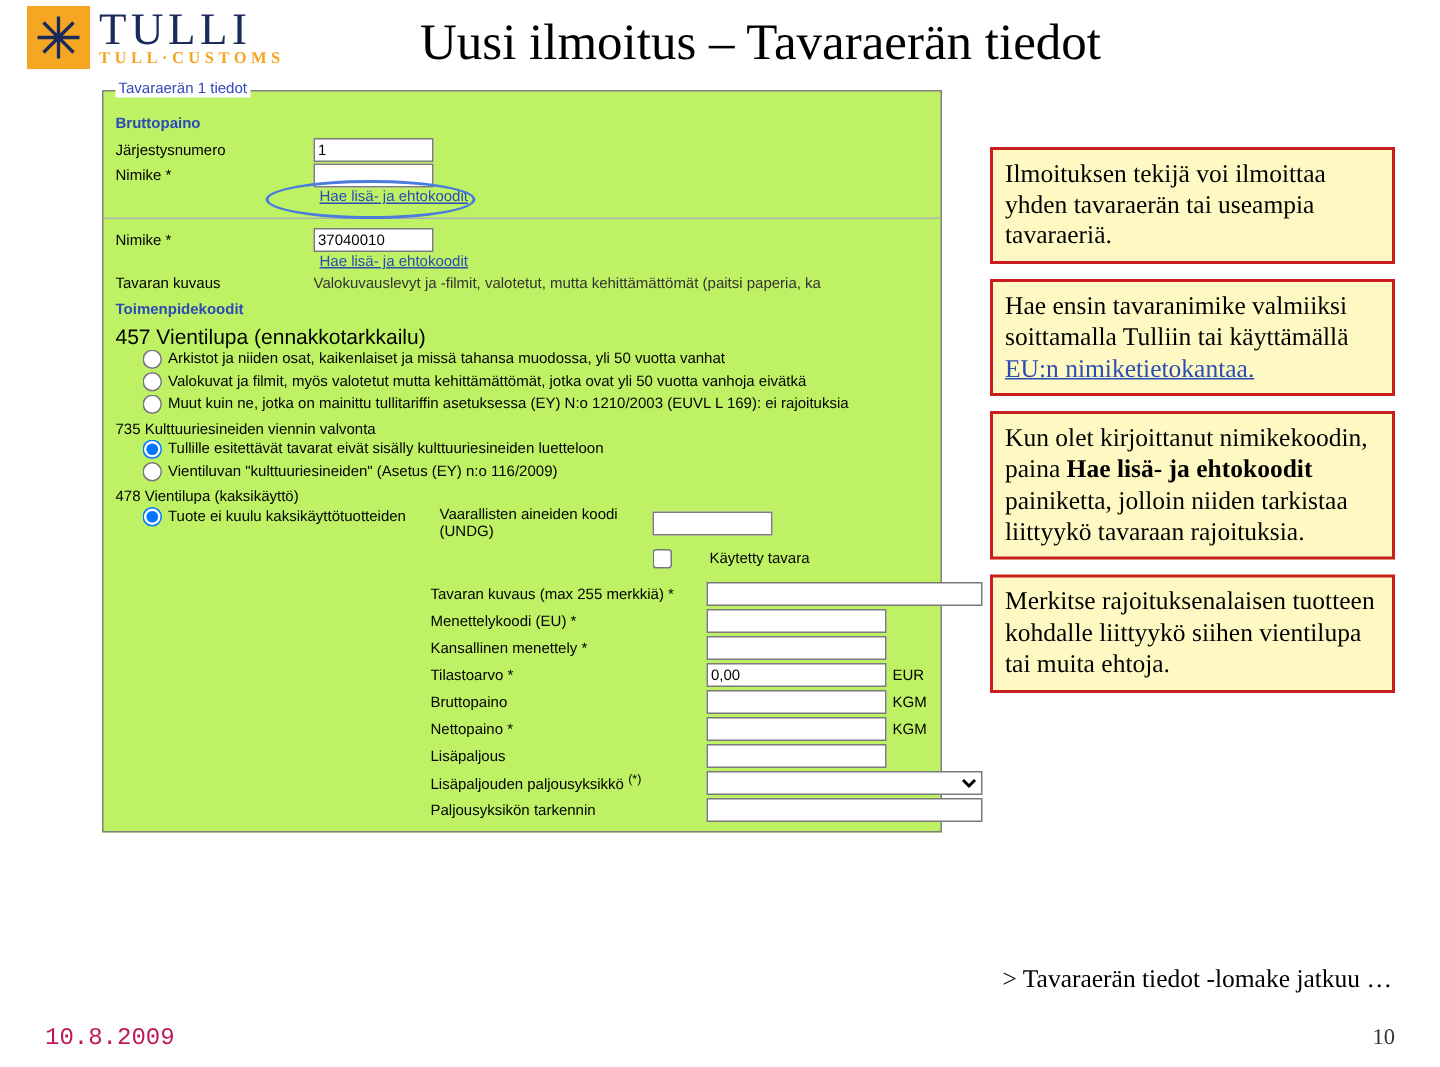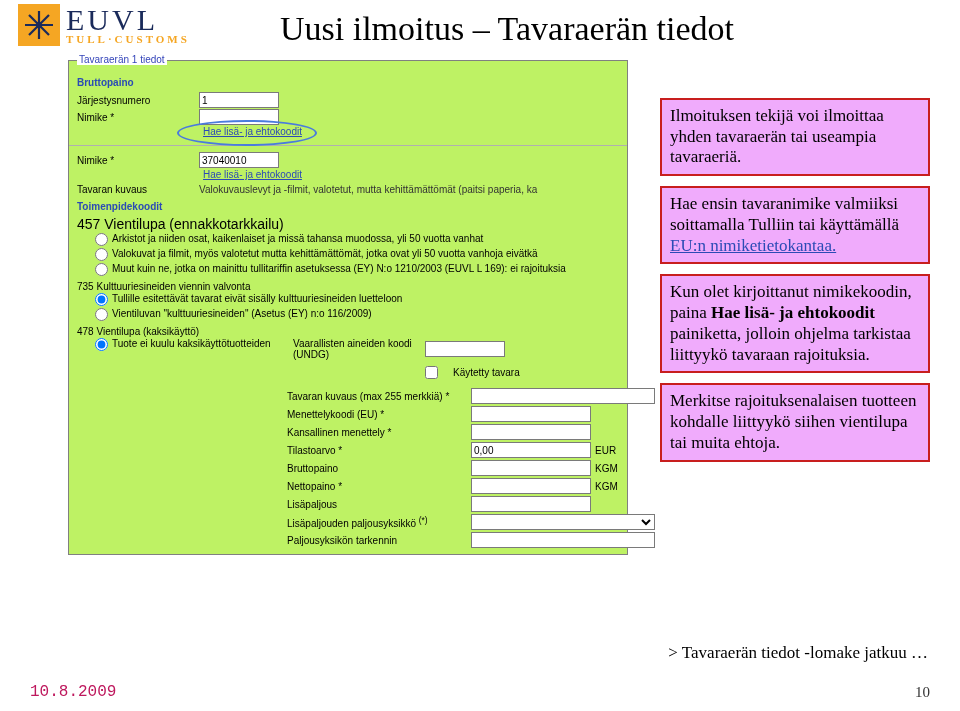--- a/index.html
+++ b/index.html
@@ -76,21 +76,21 @@
   }
   .sect-title {
     color: #2b4bb5;
     font-weight: bold;
     margin: 6px 0 4px 0;
   }
   .row {
     display: flex;
     align-items: center;
     margin: 1px 0;
-    gap: 12px;
+    gap: 22px;
   }
   .lbl {
     width: 110px;
     font-size: 10px;
   }
   .inp {
     border: 1px solid #7a7a7a;
     height: 16px;
     font-size: 10px;
     padding: 0 2px;
@@ -136,21 +136,21 @@
     display: flex;
     flex-direction: column;
     gap: 10px;
   }
   .callout {
     border: 2px solid #c81e1e;
     padding: 6px 8px;
     font-family: "Times New Roman", serif;
     font-size: 17px;
     line-height: 1.22;
-    background: #f0abfc;
+    background: #fef9c3;
   }
   .callout .eu-link {
     color: #2b4bb5;
     text-decoration: underline;
     font-family: Liberation Serif, serif;
   }
 
   .continue-line {
     position: absolute;
     right: 32px;
@@ -197,21 +197,21 @@
   <div class="logo-mark">
     <svg viewBox="0 0 42 42">
       <rect width="42" height="42" fill="#f5a623"></rect>
       <g stroke="#1a2a5a" stroke-width="2.2" fill="none">
         <path d="M7 21 L35 21 M21 7 L21 35 M11 11 L31 31 M31 11 L11 31"></path>
       </g>
       <circle cx="21" cy="21" r="3" fill="#1a2a5a"></circle>
     </svg>
   </div>
   <div class="logo-text">
-    <span class="logo-word">EUVL</span>
+    <span class="logo-word">TULLI</span>
     <span class="logo-sub">TULL·CUSTOMS</span>
   </div>
 </div>
 
 <div class="title">Uusi ilmoitus – Tavaraerän tiedot</div>
 
 <div class="shot">
   <span class="fieldset-label">Tavaraerän 1 tiedot</span>
   <div class="shot-inner">
 
@@ -318,21 +318,21 @@
 </div>
 
 <div class="callout-stack">
   <div class="callout">
     <span>Ilmoituksen tekijä voi ilmoittaa yhden tavaraerän tai useampia tavaraeriä.</span>
   </div>
   <div class="callout">
     <span>Hae ensin tavaranimike valmiiksi soittamalla Tulliin tai käyttämällä </span><span class="eu-link">EU:n nimiketietokantaa.</span>
   </div>
   <div class="callout">
-    <span>Kun olet kirjoittanut nimikekoodin, paina </span><b>Hae lisä- ja ehtokoodit</b><span> painiketta, jolloin ohjelma tarkistaa liittyykö tavaraan rajoituksia.</span>
+    <span>Kun olet kirjoittanut nimikekoodin, paina </span><b>Hae lisä- ja ehtokoodit</b><span> painiketta, jolloin niiden tarkistaa liittyykö tavaraan rajoituksia.</span>
   </div>
   <div class="callout">
     <span>Merkitse rajoituksenalaisen tuotteen kohdalle liittyykö siihen vientilupa tai muita ehtoja.</span>
   </div>
 </div>
 
 <div class="continue-line">&gt; Tavaraerän tiedot -lomake jatkuu …</div>
 
 <div class="footer-date">10.8.2009</div>
 <div class="footer-page">10</div>

